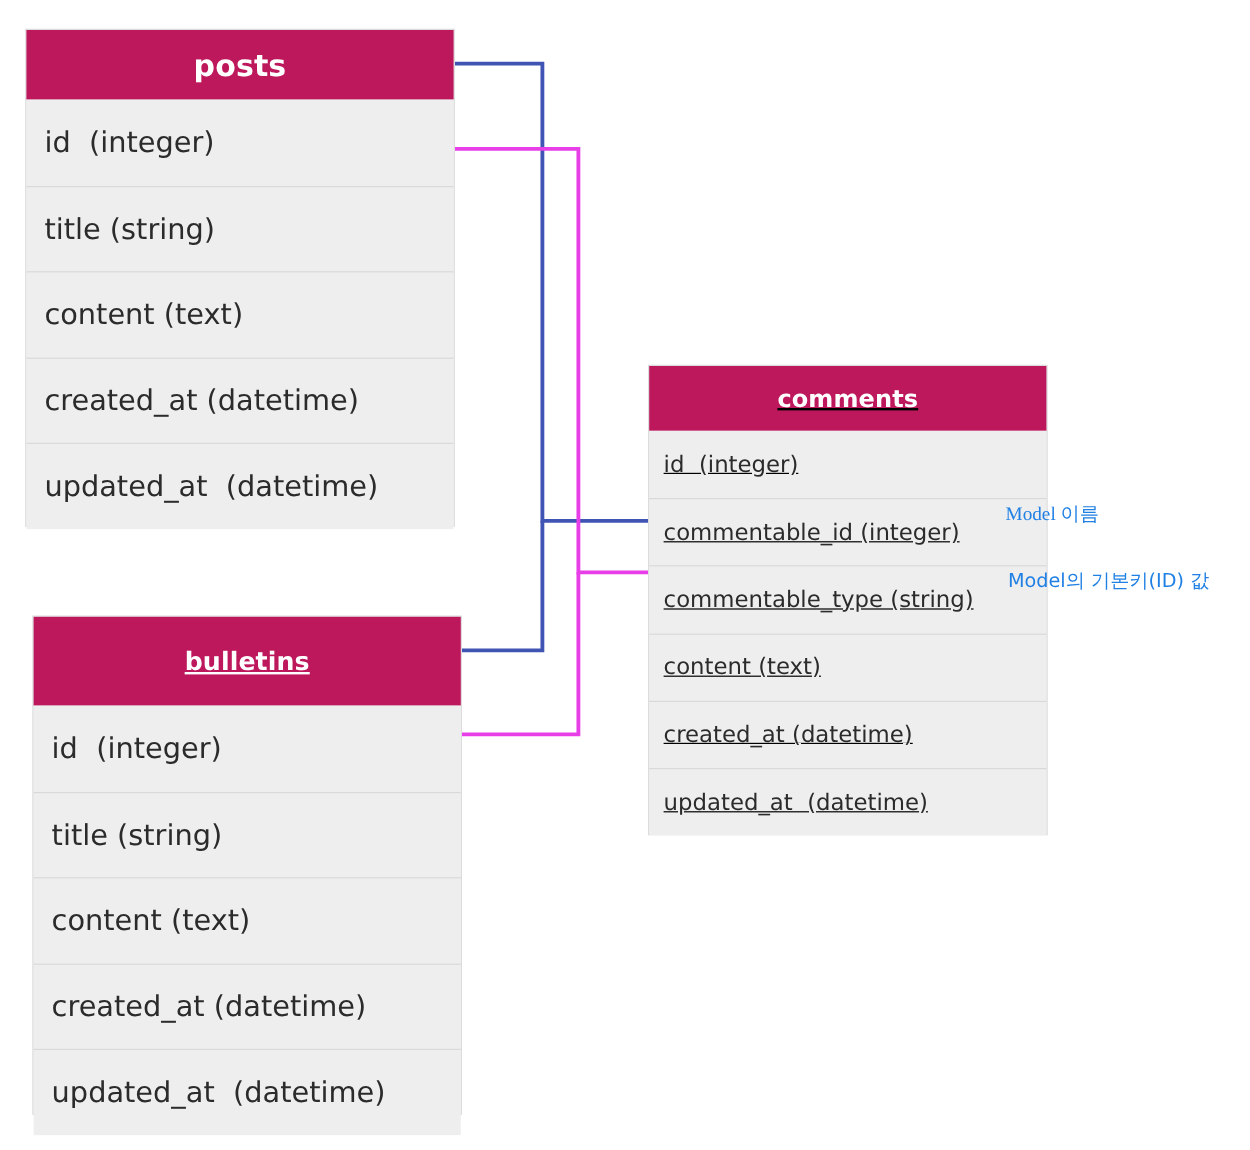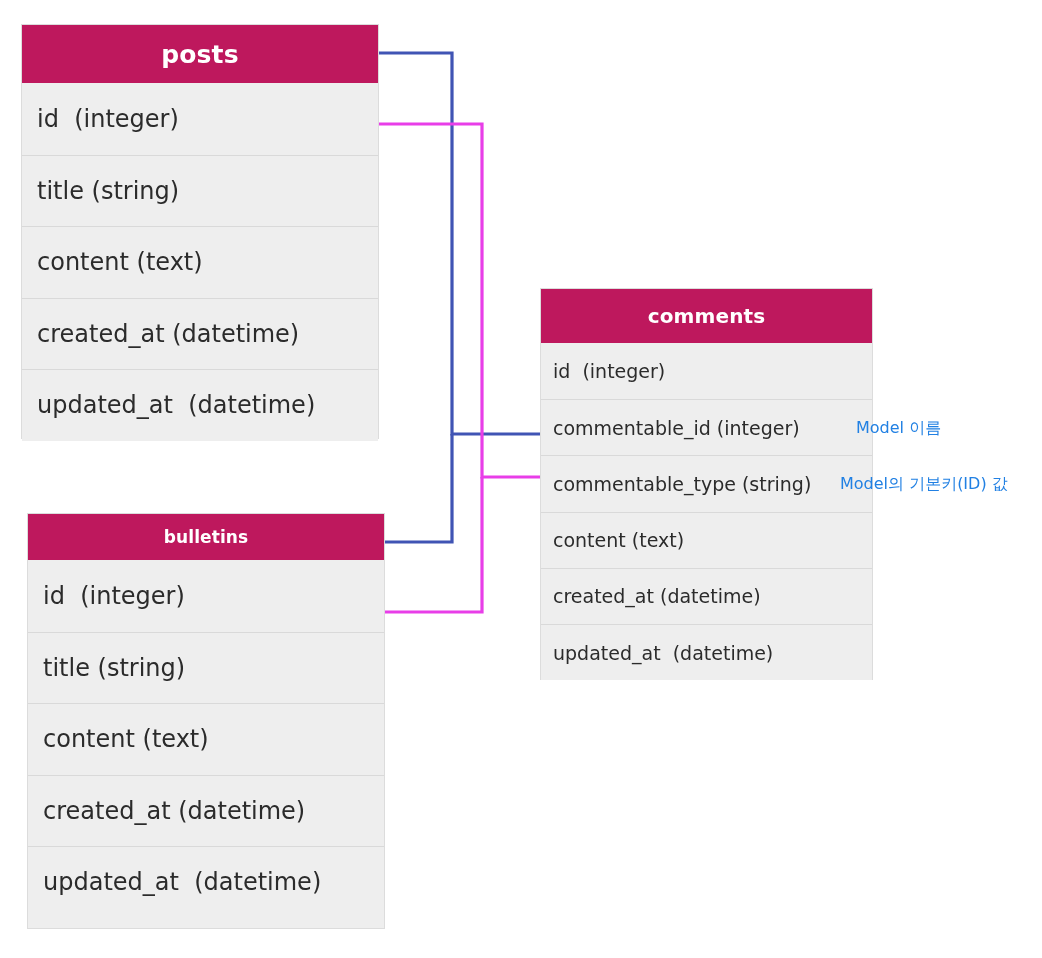--- a/index.html
+++ b/index.html
@@ -86,57 +86,60 @@
   }
 
   
   #entity-bulletins {
     left: 27px;
     top: 513px;
     width: 358px;
     height: 416px;
   }
   #entity-bulletins .entity-header {
-    height: 46px;
-    font-size: 17px;
+    height: 74px;
+    font-size: 21px;
+    text-decoration: underline;
   }
   #entity-bulletins .field-row {
     height: 71.5px;
     padding-left: 15px;
     font-size: 24px;
   }
 
   
   #entity-comments {
     left: 540px;
-    top: 288px;
+    top: 304px;
     width: 333px;
     height: 392px;
+    text-decoration: underline;
   }
   #entity-comments .entity-header {
     height: 54px;
     font-size: 20px;
   }
   #entity-comments .field-row {
     height: 56.2px;
     padding-left: 12px;
     font-size: 19px;
   }
 
   
   .annotation {
     position: absolute;
     color: #2180e3;
     font-size: 16px;
     white-space: nowrap;
     font-family: "DejaVu Sans", "Liberation Sans", sans-serif;
   }
   #annotation-model-name {
-    left: 856px;
+    left: 838px;
     top: 418px;
+    font-family: Liberation Serif, serif;
   }
   #annotation-model-pk {
     left: 840px;
     top: 474px;
     text-align: center;
   }
 </style>
 </head>
 <body>
 

